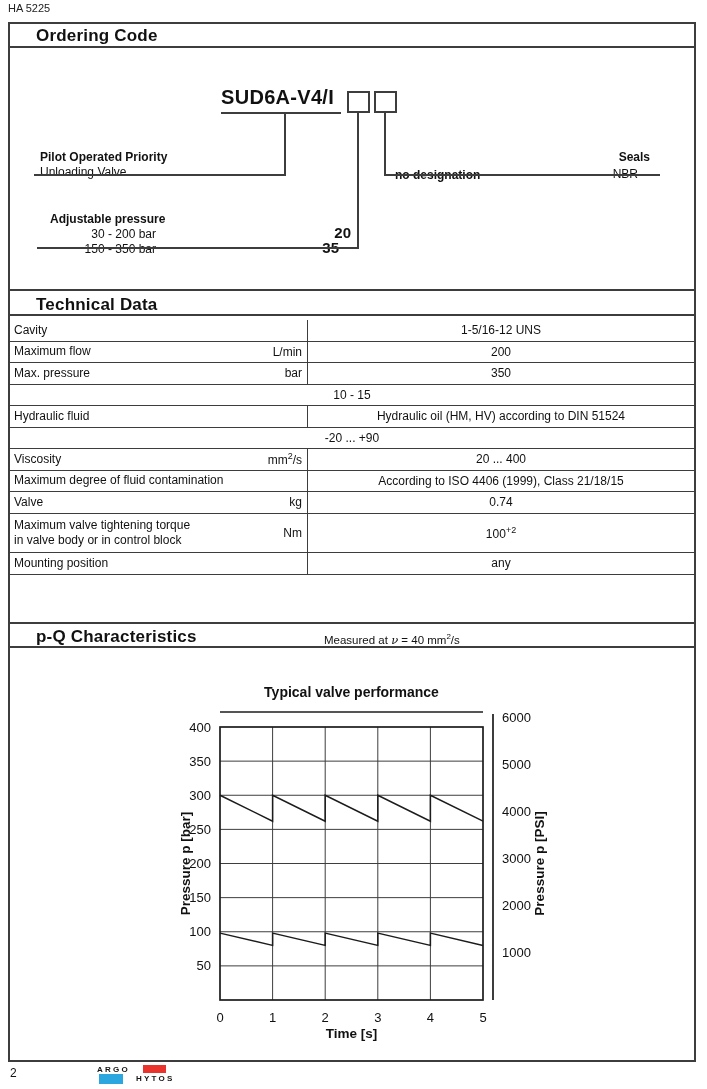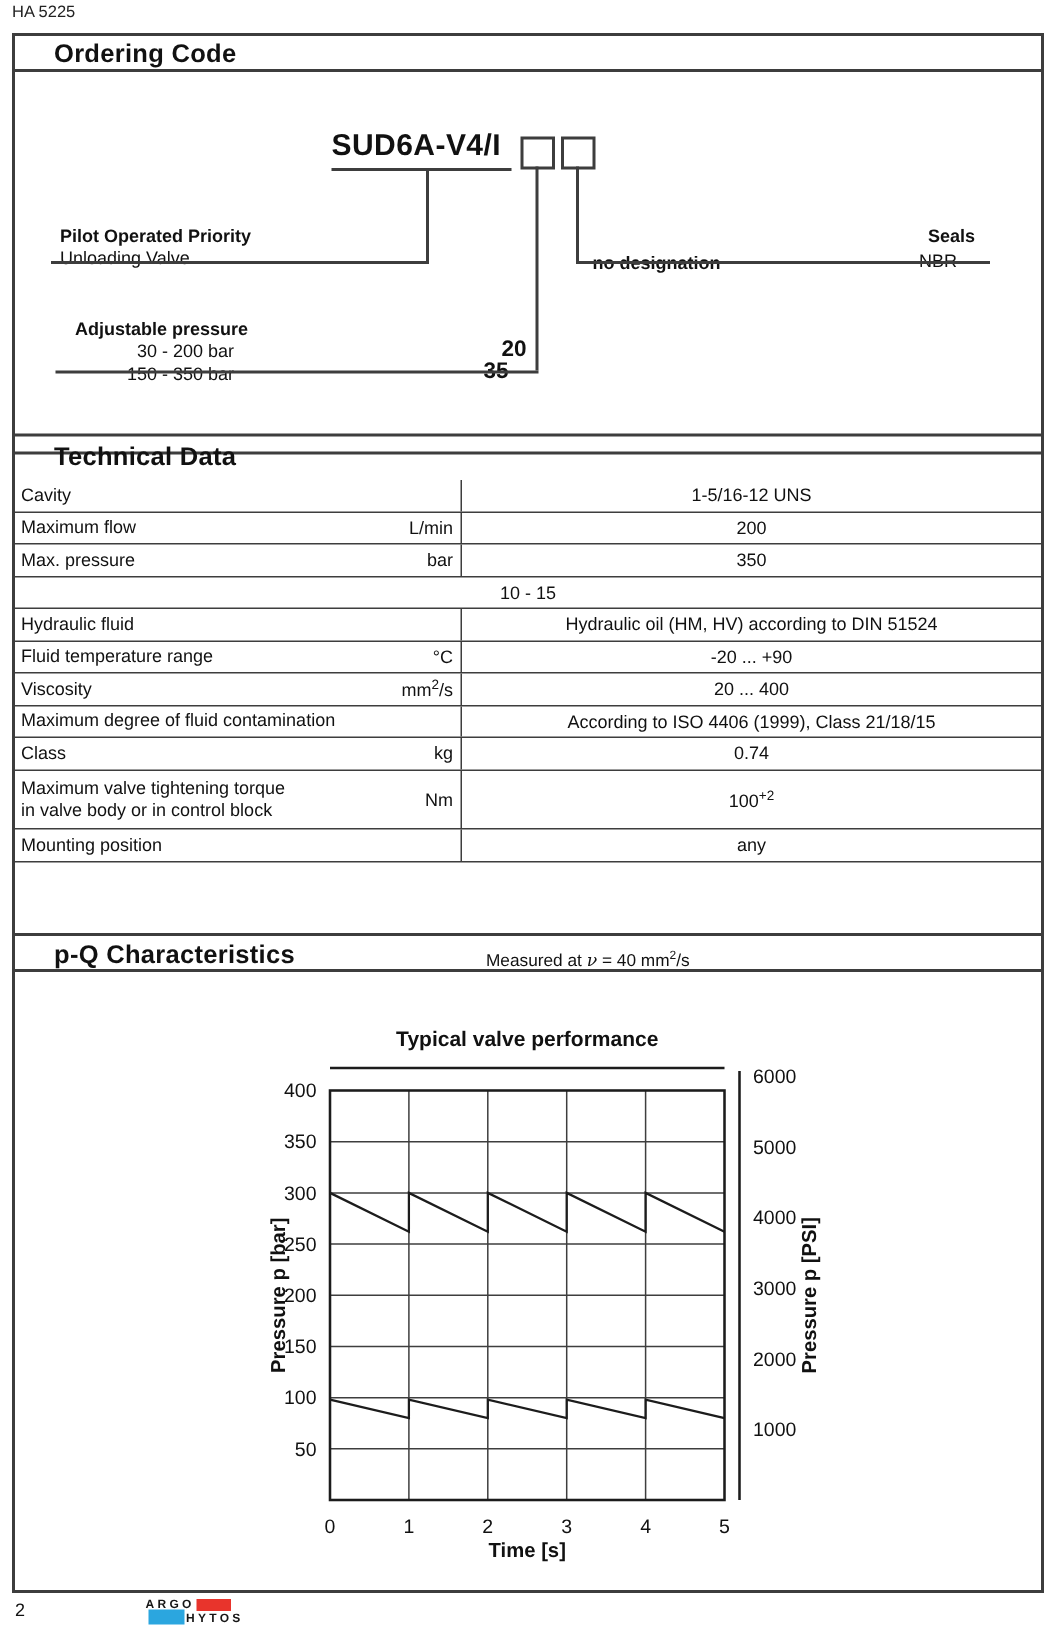--- a/index.html
+++ b/index.html
@@ -5,21 +5,21 @@
   html,body{margin:0;padding:0;background:#fff;}
   .page{position:relative;width:707px;height:1089px;background:#fff;
         font-family:"Liberation Sans",sans-serif;color:#111;overflow:hidden;padding-left:44px;}
   .ha{position:absolute;left:8px;top:2px;font-size:11px;color:#222;}
   .mainbox{position:absolute;left:8px;top:22px;width:684px;height:1036px;
            border:2px solid #3d3d3d;}
   .band{position:absolute;left:0;width:100%;box-sizing:border-box;
         border-bottom:2px solid #3d3d3d;}
   .band-title{font-size:17px;font-weight:bold;letter-spacing:0.2px;}
   .band-ordering{top:0;height:24px;line-height:23px;padding-left:26px;}
-  .band-tech{top:265px;height:14px;line-height:27px;padding-left:26px;border-top:2px solid #3d3d3d;}
+  .band-tech{top:265px;height:27px;line-height:27px;padding-left:26px;border-top:2px solid #3d3d3d;}
   .band-pq{top:598px;height:26px;line-height:26px;padding-left:26px;border-top:2px solid #3d3d3d;}
   .measured{position:absolute;left:314px;top:0px;font-size:11.5px;font-weight:normal;line-height:26px;}
   .measured i{font-family:"DejaVu Serif",serif;font-style:italic;}
   .measured sup{font-size:8px;}
   
   .code-text{position:absolute;left:211px;top:62px;font-size:20px;font-weight:bold;letter-spacing:0.3px;}
   .hline{position:absolute;height:2px;background:#3d3d3d;}
   .vline{position:absolute;width:2px;background:#3d3d3d;}
   .obox{position:absolute;width:19px;height:18px;border:2px solid #3d3d3d;background:#fff;}
   .lbl{position:absolute;font-size:12px;margin-top:12px;}
@@ -43,21 +43,21 @@
   .grid{stroke:#3e3e3e;stroke-width:1;}
   .frame{stroke:#1c1c1c;stroke-width:1.7;fill:none;}
   .series{stroke:#1c1c1c;stroke-width:1.5;fill:none;stroke-linejoin:miter;}
   .tick{font-family:"Liberation Sans",sans-serif;font-size:13px;fill:#111;}
   .axis-title{font-family:"Liberation Sans",sans-serif;font-size:13.5px;font-weight:bold;fill:#111;}
   .anch-e{text-anchor:end;}
   .anch-m{text-anchor:middle;}
   
   .pagenum{position:absolute;left:10px;top:1066px;font-size:12px;}
   .logo{position:absolute;left:97px;top:1065px;line-height:0;}
-  .logo-row{display:flex;align-items:flex-end;height:9px;}
+  .logo-row{display:flex;align-items:flex-start;height:9px;gap:12px;}
   .logo-argo,.logo-hytos{font-size:8px;font-weight:bold;letter-spacing:2.2px;color:#161616;line-height:9px;}
   .logo-red{display:inline-block;width:23px;height:8px;background:#e8342c;margin-left:1px;}
   .logo-cyan{display:inline-block;width:24px;height:10px;background:#2ba6df;margin-right:1px;}
   .row2{margin-left:2px;margin-top:0px;}
 </style>
 </head>
 <body>
 
 <div class="page">
   <div class="ha">HA 5225</div>
@@ -121,43 +121,39 @@
           <div class="tcell-r"><span>10 - 15</span></div>
         </div>
         <div class="trow">
           <div class="tcell-l">
             <div class="tlabel">Hydraulic fluid</div>
             <div class="tunit"></div>
           </div>
           <div class="tcell-r"><span>Hydraulic oil (HM, HV) according to DIN 51524</span></div>
         </div>
         <div class="trow">
-          <div class="tcell-l">
-            <div class="tlabel">Fluid temperature range</div>
-            <div class="tunit"><span>°C</span></div>
-          </div>
           <div class="tcell-r"><span>-20 ... +90</span></div>
         </div>
         <div class="trow">
           <div class="tcell-l">
             <div class="tlabel">Viscosity</div>
             <div class="tunit"><span>mm</span><sup>2</sup><span>/s</span></div>
           </div>
           <div class="tcell-r"><span>20 ... 400</span></div>
         </div>
         <div class="trow">
           <div class="tcell-l">
             <div class="tlabel">Maximum degree of fluid contamination</div>
             <div class="tunit"></div>
           </div>
           <div class="tcell-r"><span>According to ISO 4406 (1999), Class 21/18/15</span></div>
         </div>
         <div class="trow">
           <div class="tcell-l">
-            <div class="tlabel">Class</div>
+            <div class="tlabel">Valve</div>
             <div class="tunit"><span>kg</span></div>
           </div>
           <div class="tcell-r"><span>0.74</span></div>
         </div>
         <div class="trow tall">
           <div class="tcell-l">
             <div class="tlabel">
               <div>Maximum valve tightening torque</div>
               <div>in valve body or in control block</div>
             </div>

